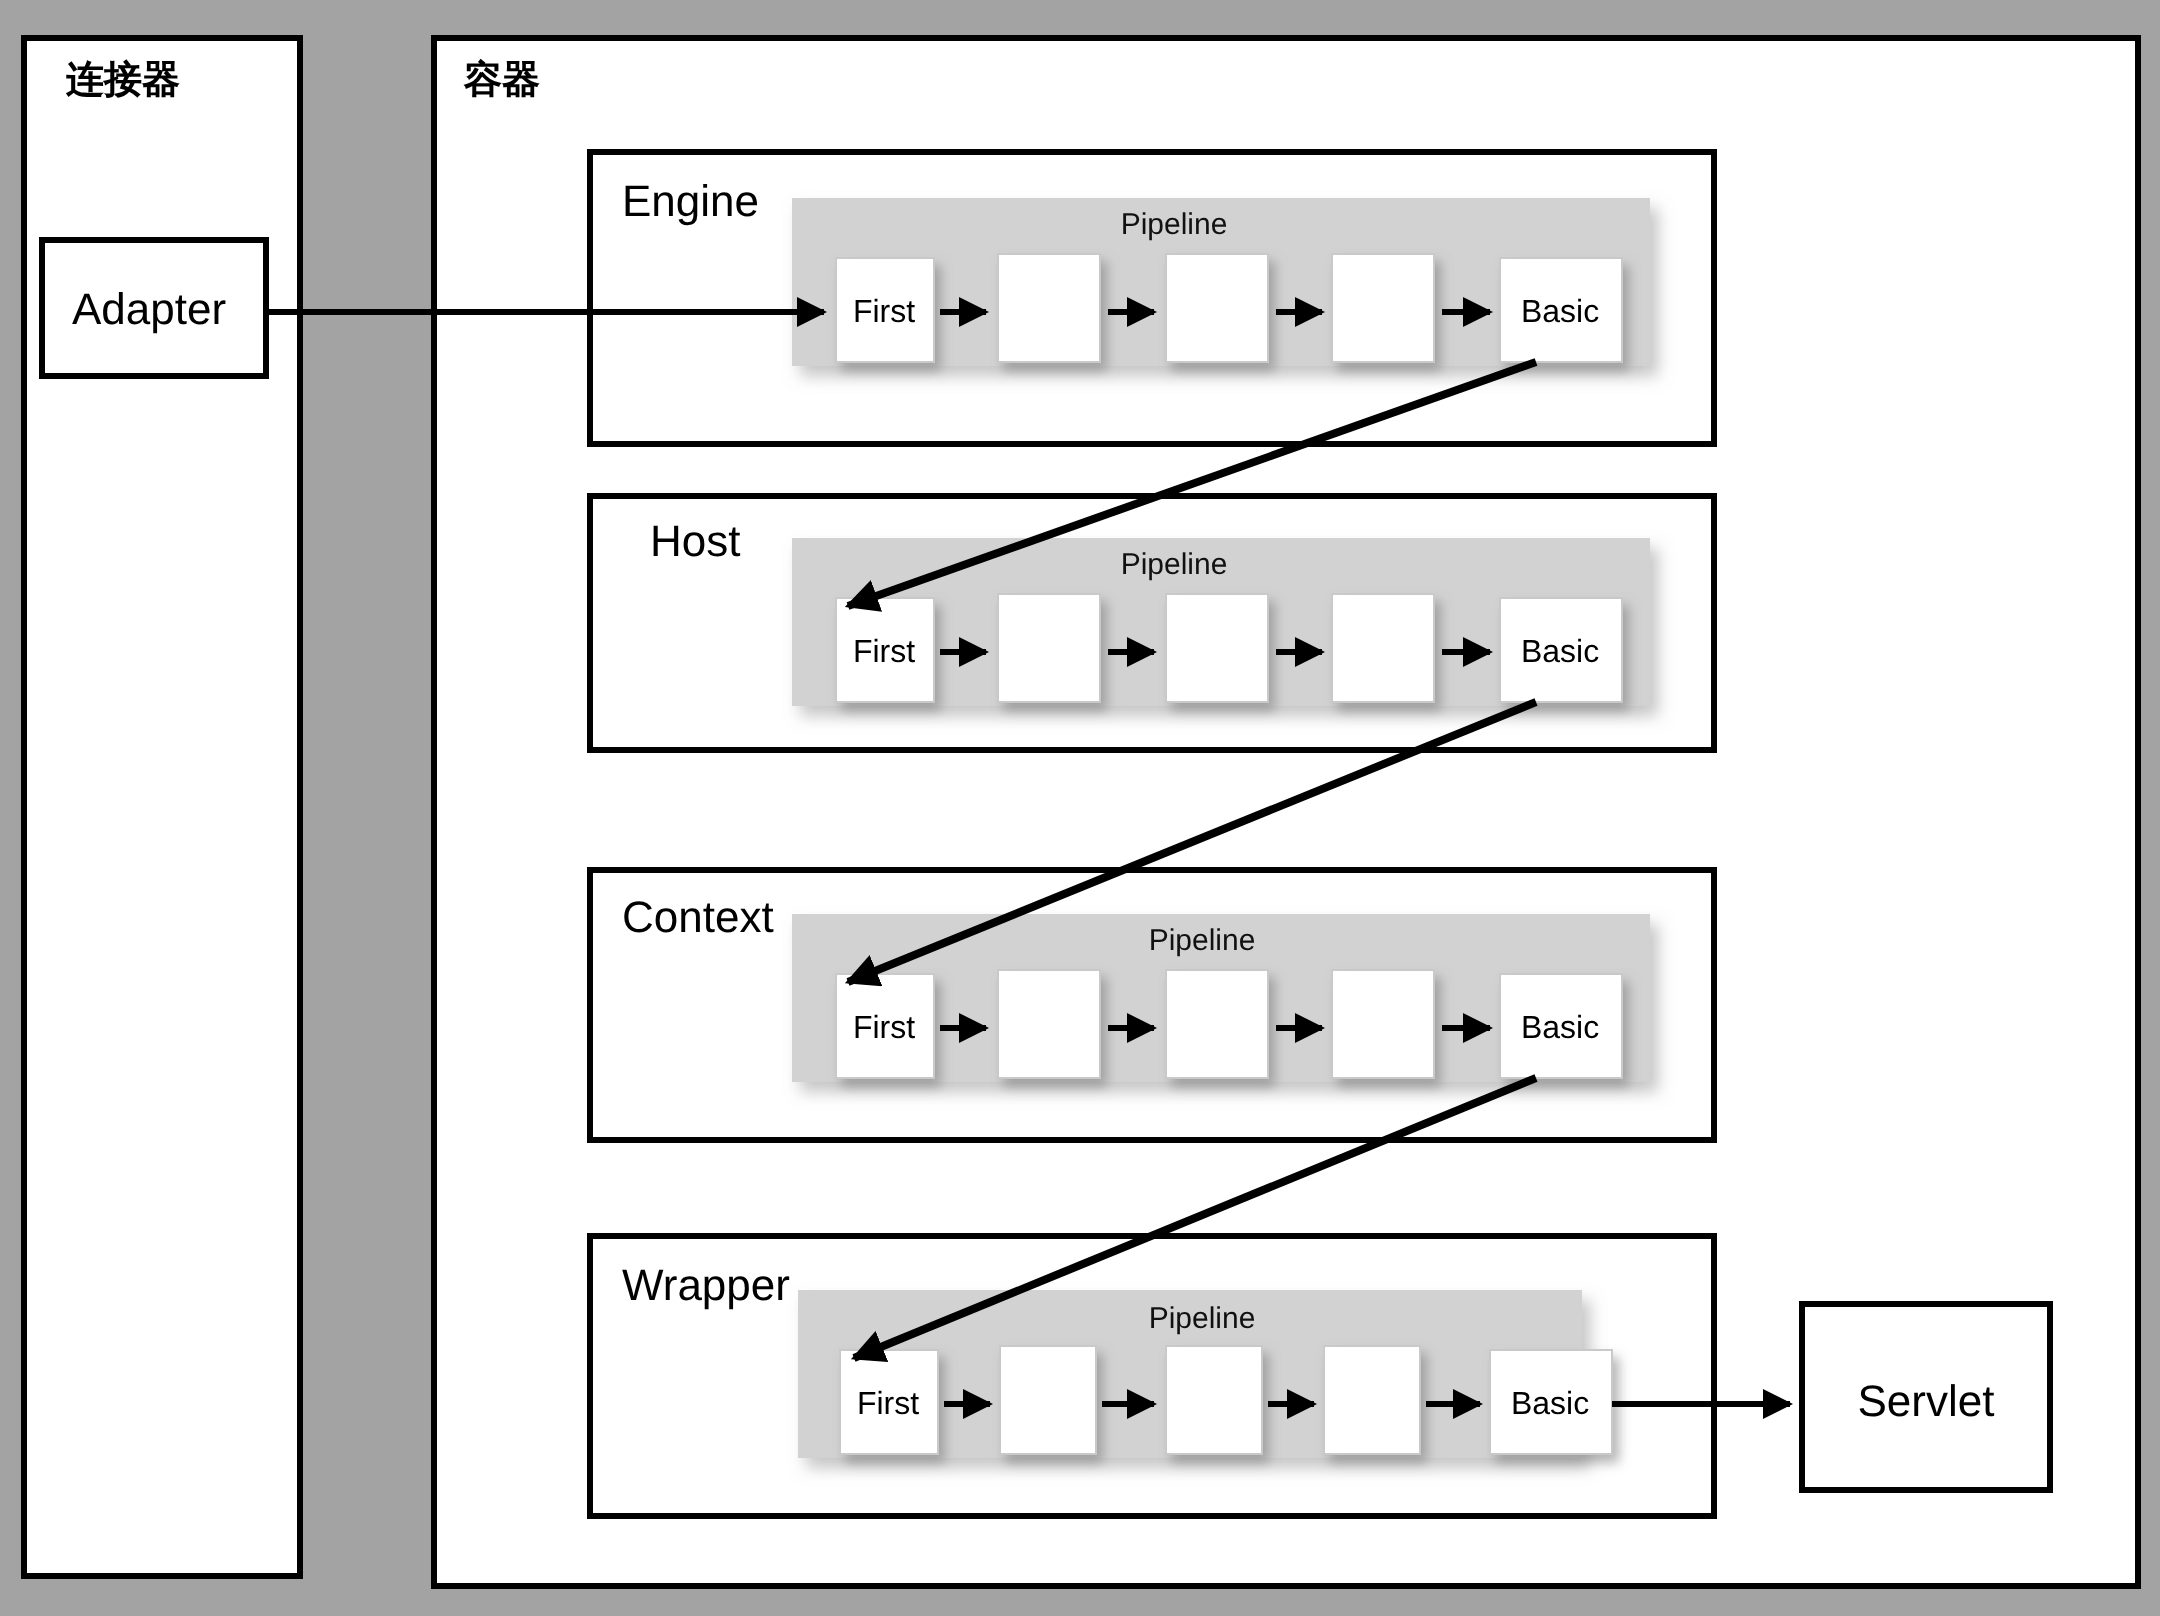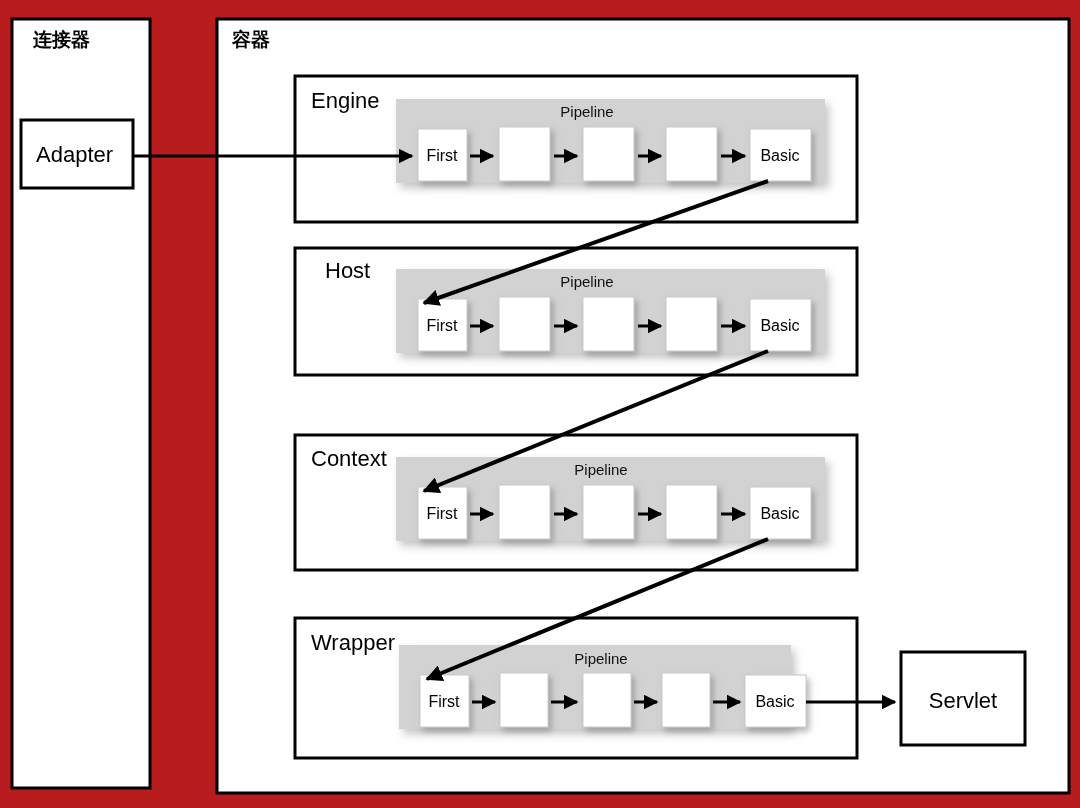--- a/index.html
+++ b/index.html
@@ -1,17 +1,17 @@
 <!DOCTYPE html>
 <html><head>
 <meta charset="utf-8">
 <style>
   html,body{margin:0;padding:0;background:#ffffff;}
   body{font-family:"Liberation Sans","DejaVu Sans",sans-serif;}
-  #stage{position:relative;width:1080px;height:808px;background:#b91c1c;overflow:hidden;}
+  #stage{position:relative;width:1080px;height:808px;background:#a3a3a3;overflow:hidden;}
   svg{display:block;}
   .outer-rect{fill:#ffffff;stroke:#000000;stroke-width:3;}
   .panel-rect{fill:#ffffff;stroke:#000000;stroke-width:3;}
   .servlet-rect{fill:#ffffff;stroke:#000000;stroke-width:3;}
   .adapter-rect{fill:#ffffff;stroke:#000000;stroke-width:3;}
   .pipeline-band{fill:#d2d2d2;}
   .valve-rect{fill:#ffffff;stroke:#c9c9c9;stroke-width:1;}
   .flow-line{stroke:#000000;stroke-width:3;fill:none;}
   .diag-line{stroke:#000000;stroke-width:4;fill:none;}
   .t-cjk{font-family:"DejaVu Sans","Liberation Sans",sans-serif;font-weight:bold;font-size:19px;fill:#000;}

